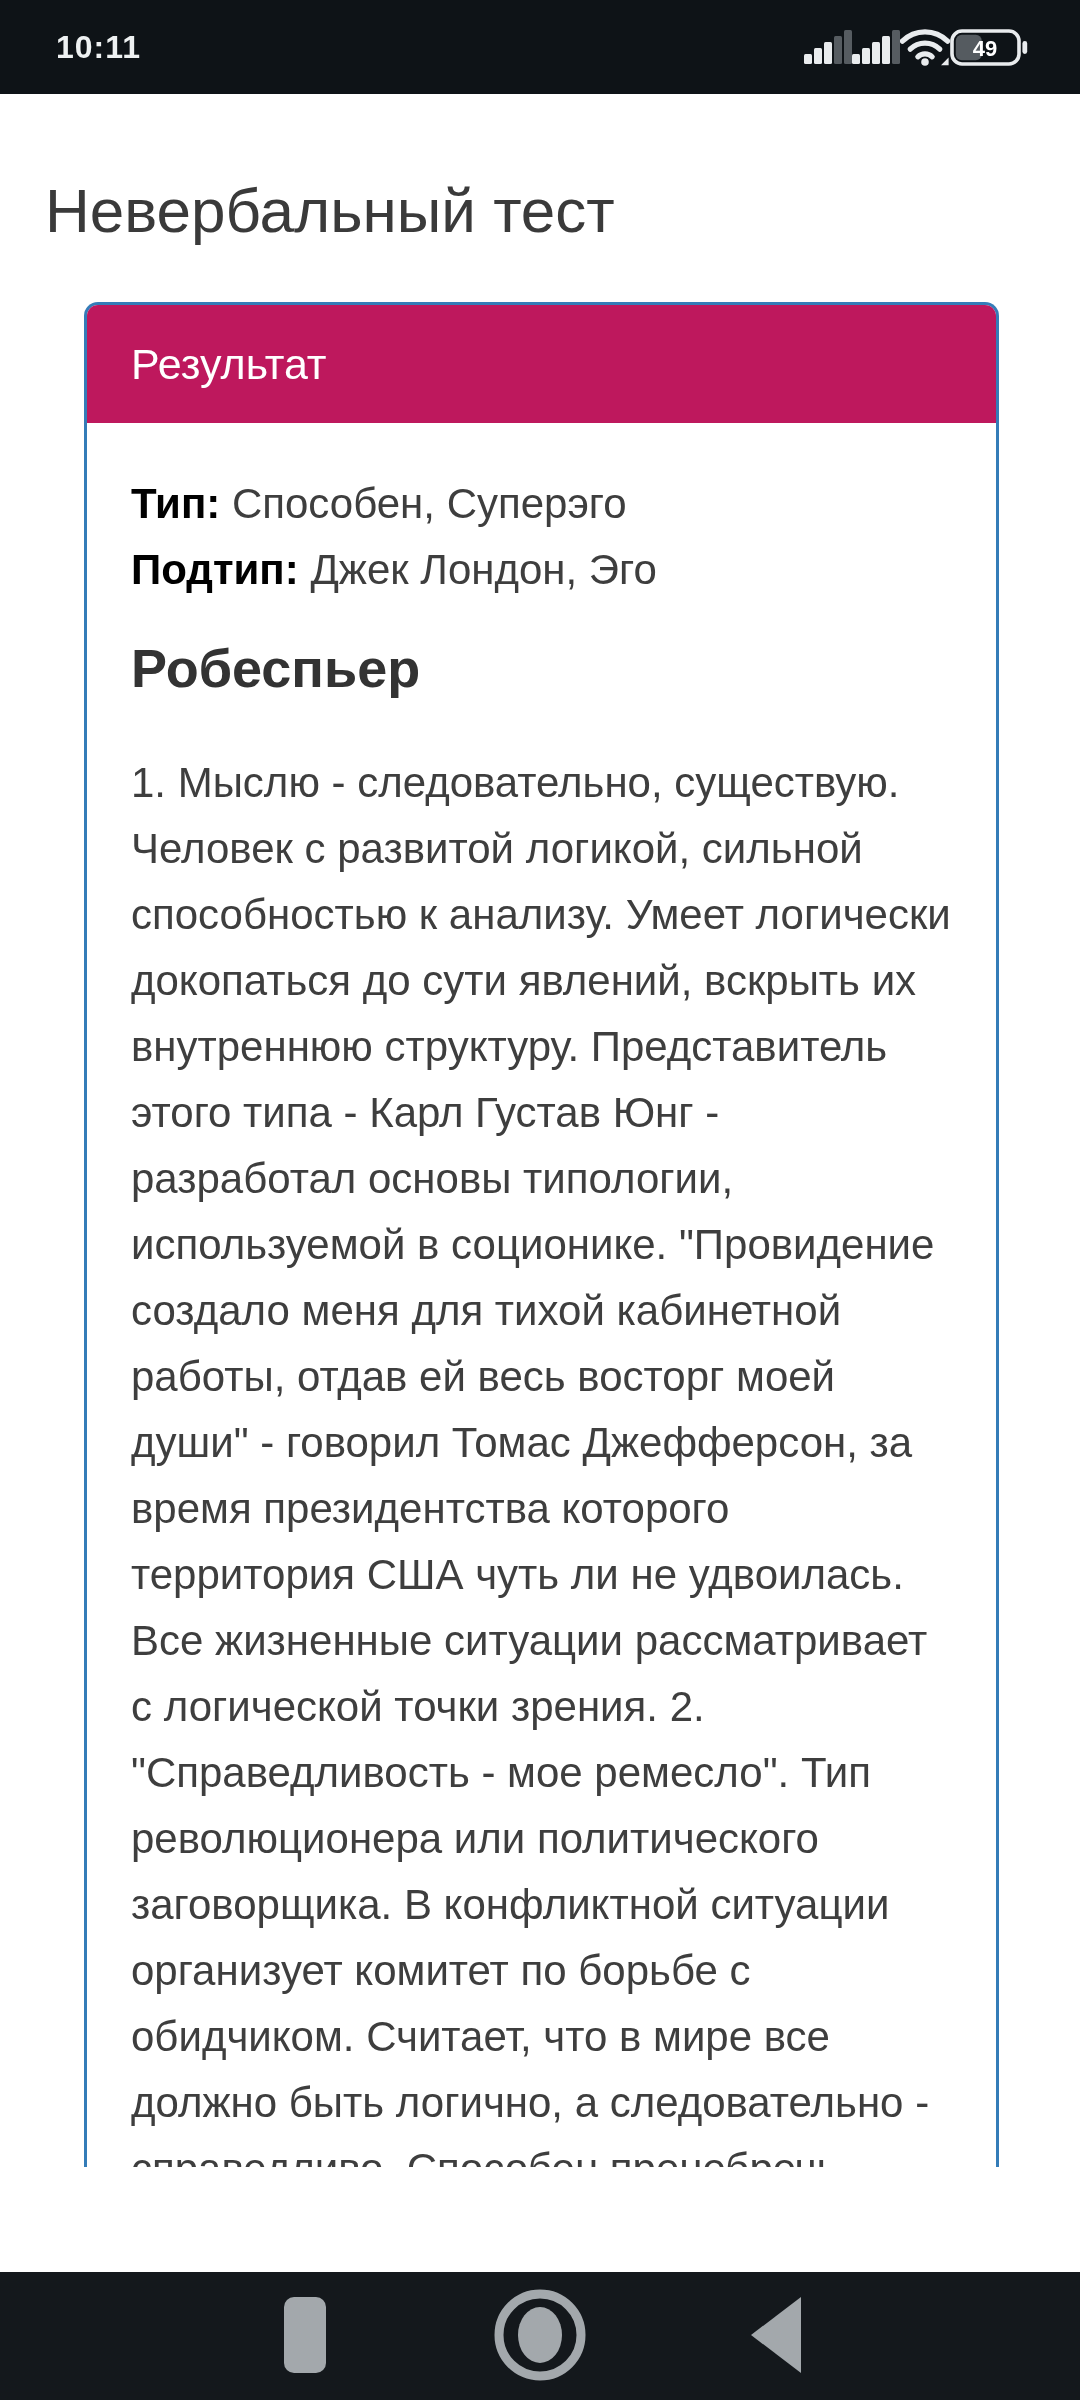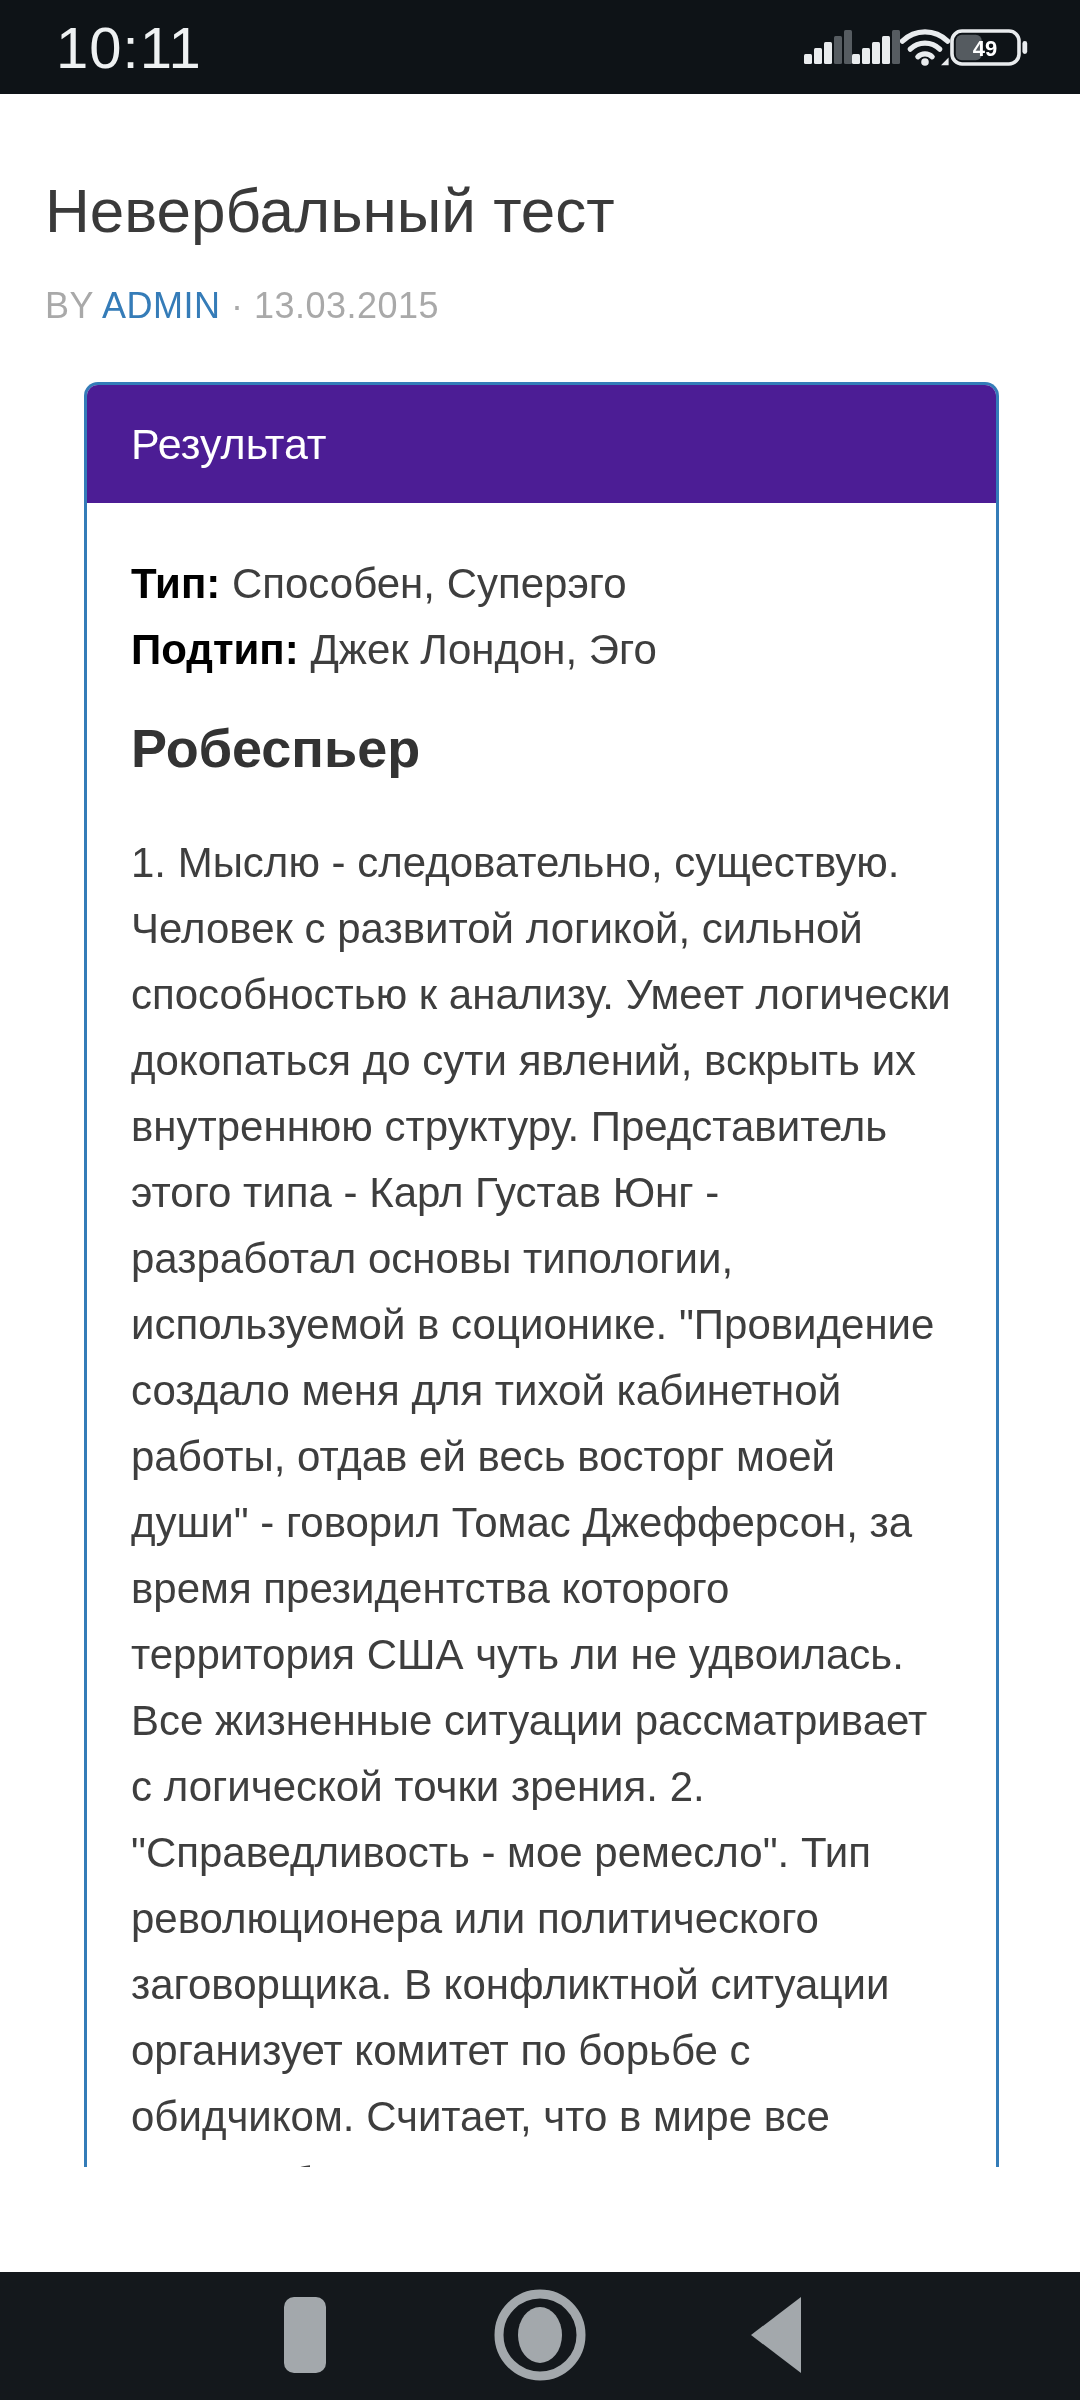--- a/index.html
+++ b/index.html
@@ -12,21 +12,21 @@
   }
   .screen { width: 1080px; height: 2400px; position: relative; overflow: hidden; }
 
   
   .status-bar {
     height: 94px; background: #0e1317;
     display: flex; align-items: center; justify-content: space-between;
     padding: 0 52px 0 56px; box-sizing: border-box;
   }
   .status-time {
-    color: #eef1f2; font-size: 58px; font-weight: 400; letter-spacing: 1px;
+    color: #eef1f2; font-size: 32px; font-weight: 700; letter-spacing: 1px;
   }
   .status-icons { display: flex; align-items: center; }
   .status-icons svg { display: block; }
   .sig-on  { fill: #e9ecee; }
   .sig-dim { fill: #565c61; }
 
   
   .page {
     height: 2073px; overflow: hidden; box-sizing: border-box;
     padding: 0 45px; display: flex; flex-direction: column;
@@ -44,21 +44,21 @@
 
   
   .panel {
     margin: 54px 36px 0 39px;
     border: 3px solid #347cb8; border-bottom: none;
     border-radius: 14px 14px 0 0;
     flex: 1 1 auto; overflow: hidden;
     box-sizing: border-box;
   }
   .panel-header {
-    background: #4c1d95; color: #ffffff;
+    background: #be185d; color: #ffffff;
     font-size: 43px; line-height: 58px;
     padding: 30px 44px;
   }
   .panel-body {
     padding: 48px 44px;
     color: #3e3e3e; font-size: 42px; line-height: 66px;
   }
   .field-row strong { font-weight: 700; color: #000000; }
   .subhead {
     margin: 32px 0 0 0;
@@ -122,26 +122,20 @@
           <text x="17.5" y="13.4" font-size="11" font-weight="bold" fill="#ffffff" text-anchor="middle">49</text>
           <rect x="36.2" y="6" width="2.4" height="6.5" rx="1.2" fill="#e9ecee"></rect>
         </svg>
       </span>
     </div>
   </header>
 
   <main class="page">
     <h1 class="title">Невербальный тест</h1>
 
-    <div class="byline">
-      <span>BY</span>
-      <a href="#">ADMIN</a>
-      <span>·</span>
-      <span>13.03.2015</span>
-    </div>
 
     <section class="panel">
       <div class="panel-header">Результат</div>
       <div class="panel-body">
 
         <div class="field-row">
           <strong>Тип:</strong>
           <span>Способен, Суперэго</span>
         </div>
         <div class="field-row">

